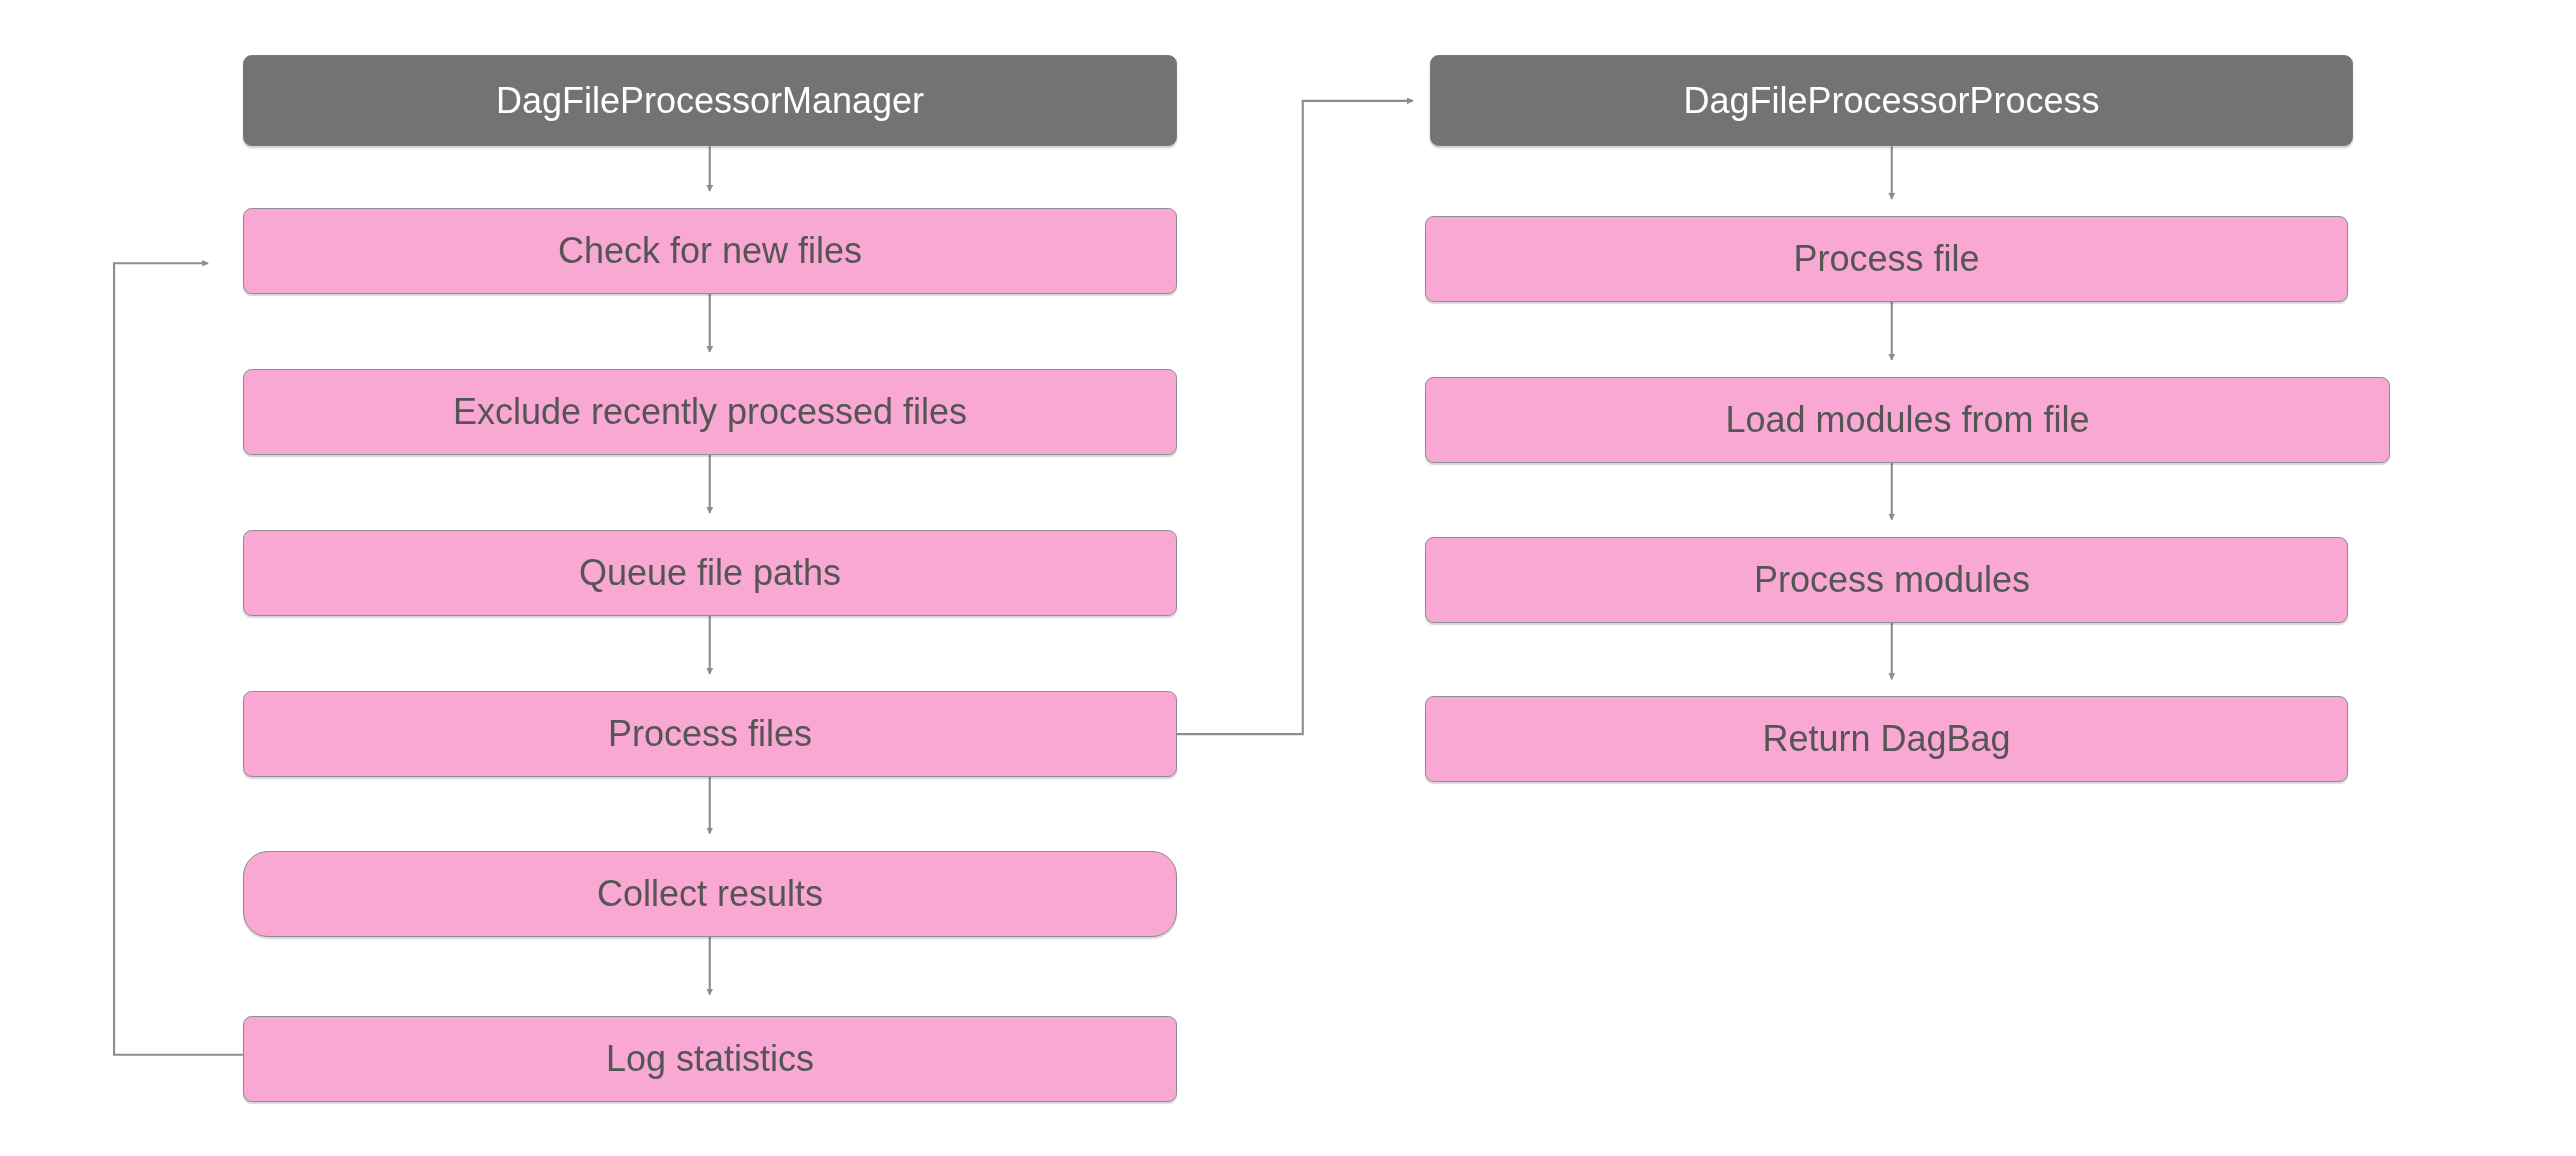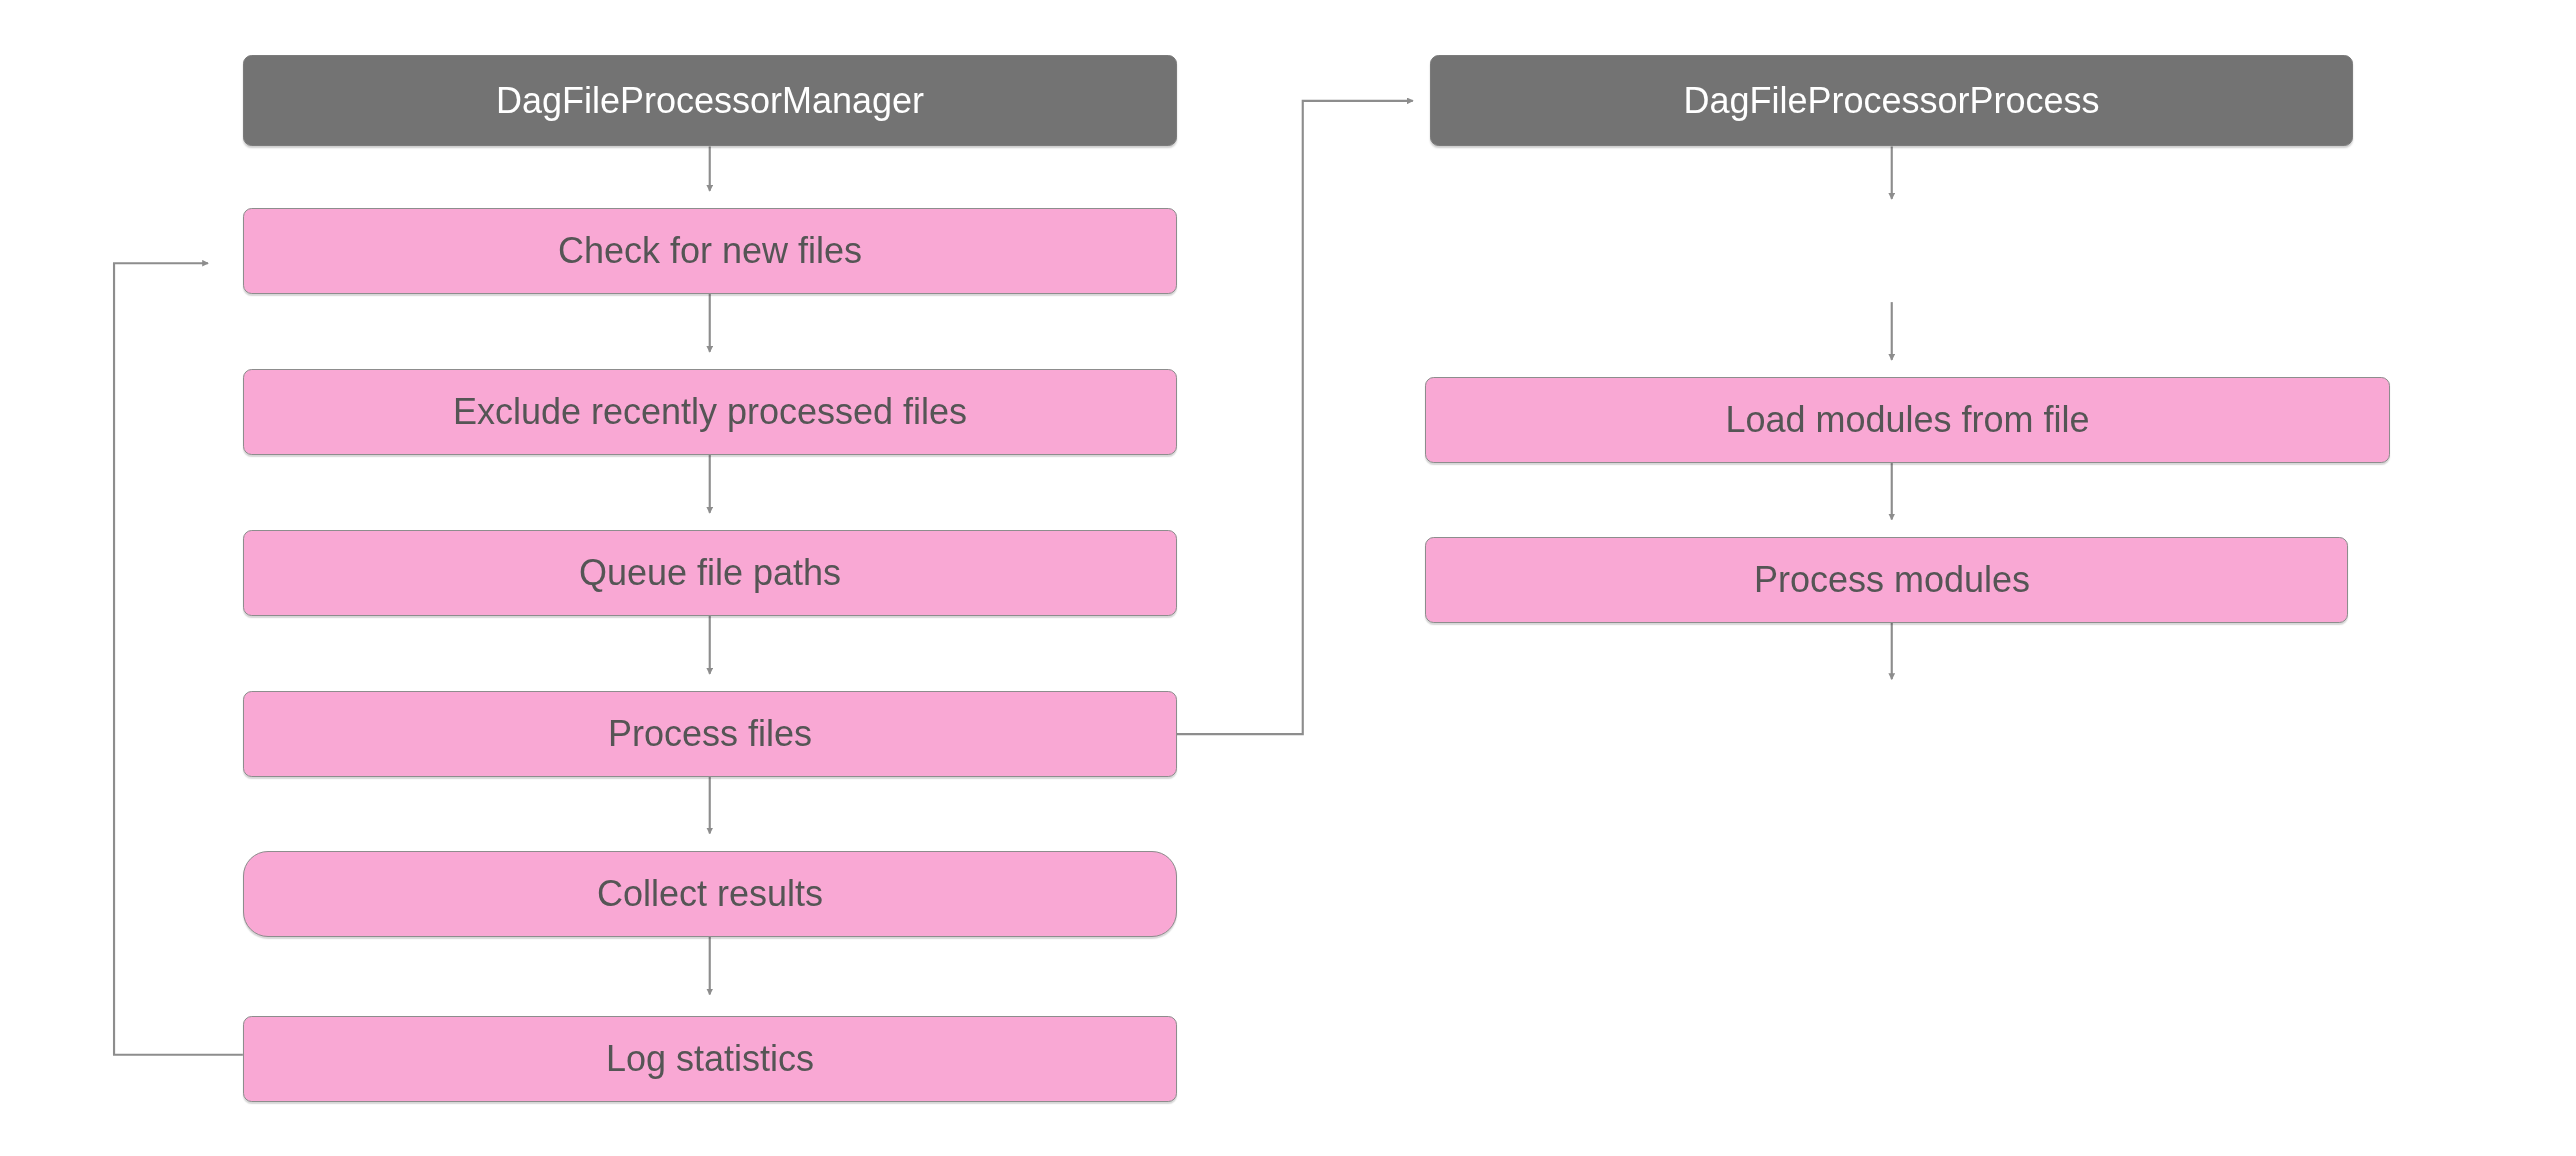--- a/index.html
+++ b/index.html
@@ -114,24 +114,30 @@
   </div>
 
   <div class="node process" style="left:243px; top:1016px; width:934px; height:86px;">
     <span class="node-label">Log statistics</span>
   </div>
 
   <div class="node header" style="left:1430px; top:55px; width:923px; height:91px;">
     <span class="node-label">DagFileProcessorProcess</span>
   </div>
 
+  <div class="node process" style="left:1425px; top:216px; width:923px; height:86px;">
+    <span class="node-label">Process file</span>
+  </div>
 
   <div class="node process" style="left:1425px; top:377px; width:965px; height:86px;">
     <span class="node-label">Load modules from file</span>
   </div>
 
   <div class="node process" style="left:1425px; top:537px; width:923px; height:86px;padding-left:11px;">
     <span class="node-label">Process modules</span>
   </div>
 
+  <div class="node process" style="left:1425px; top:696px; width:923px; height:86px;">
+    <span class="node-label">Return DagBag</span>
+  </div>
 
 </div>
 
 
 </body></html>

